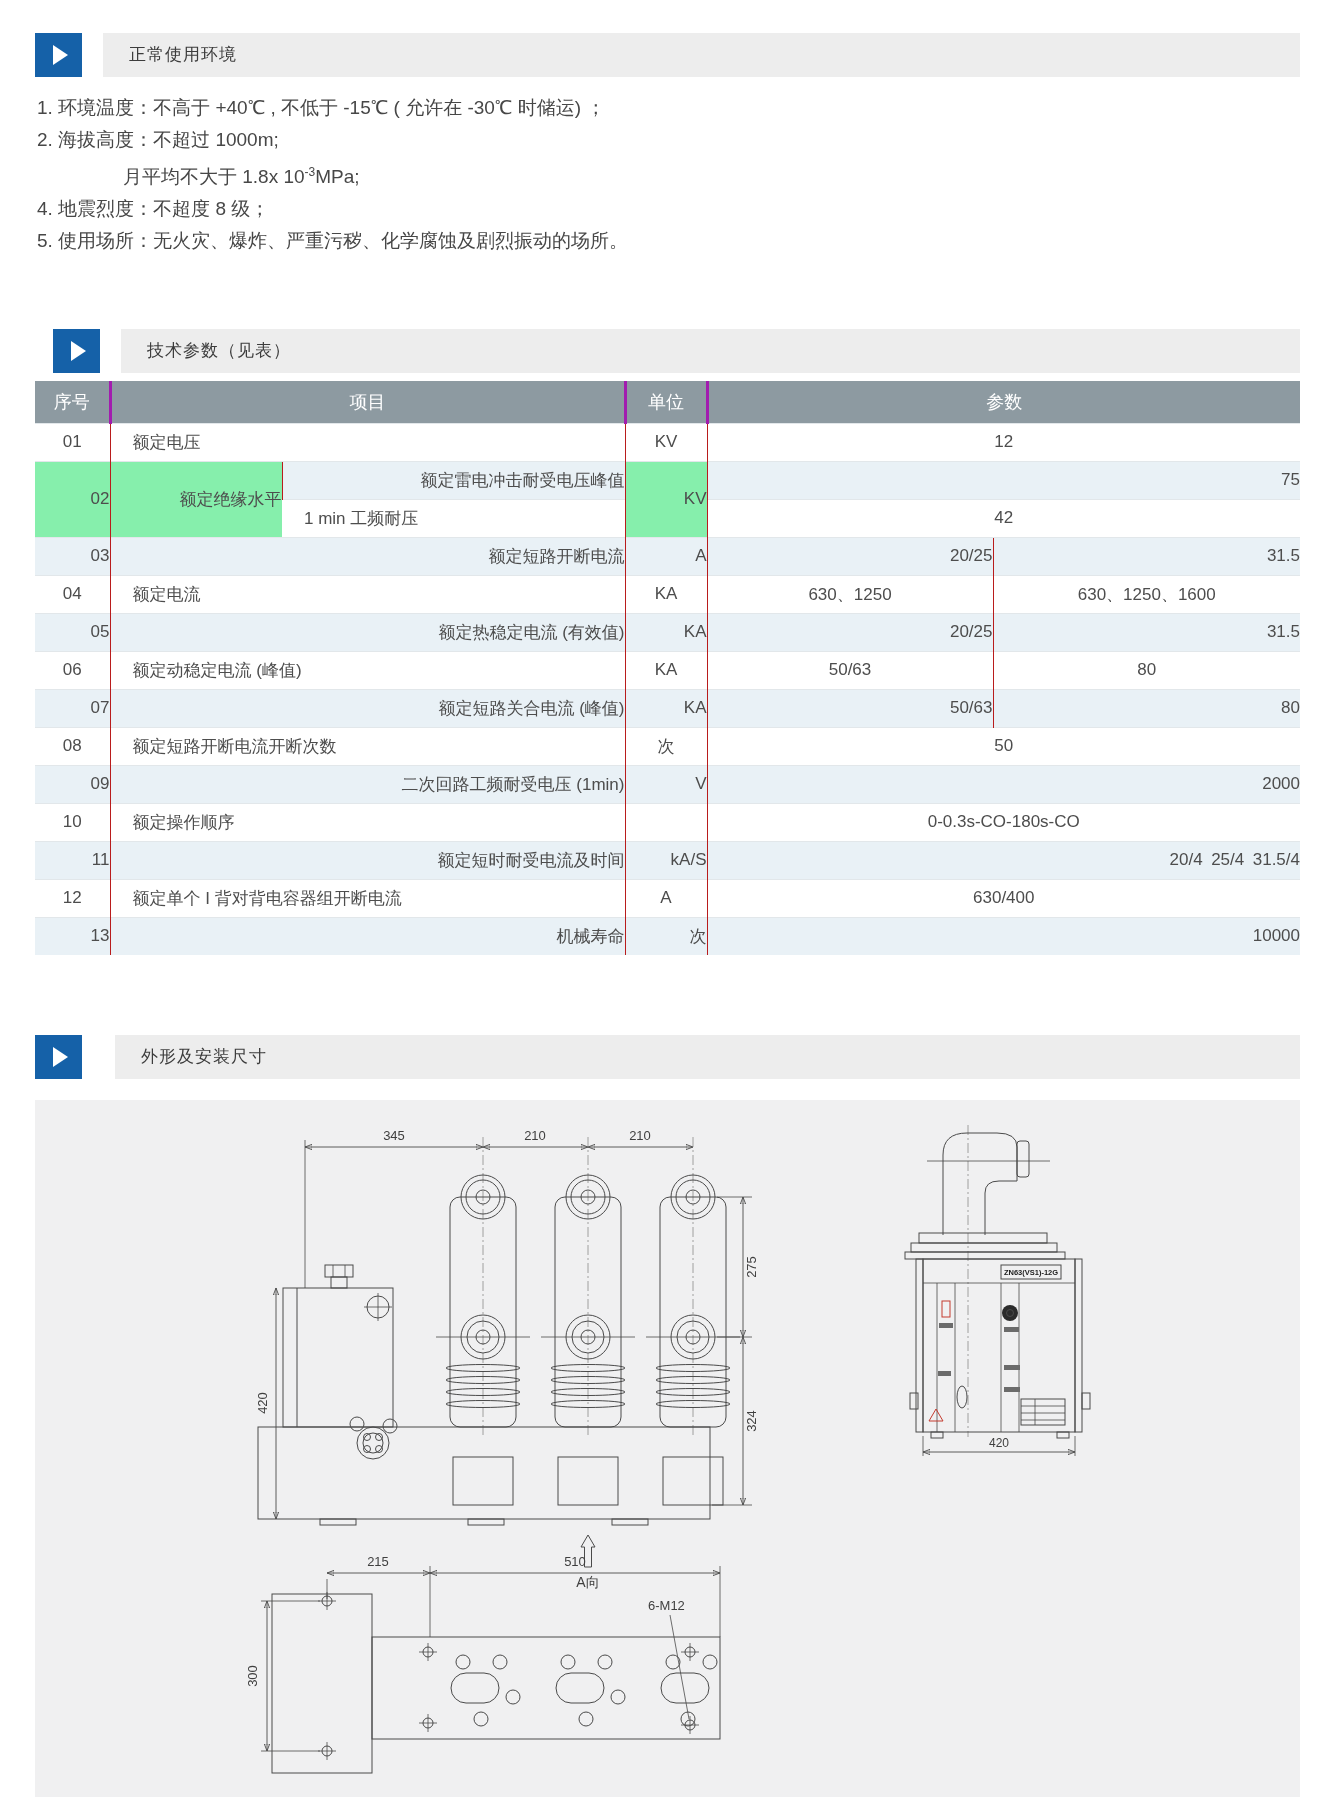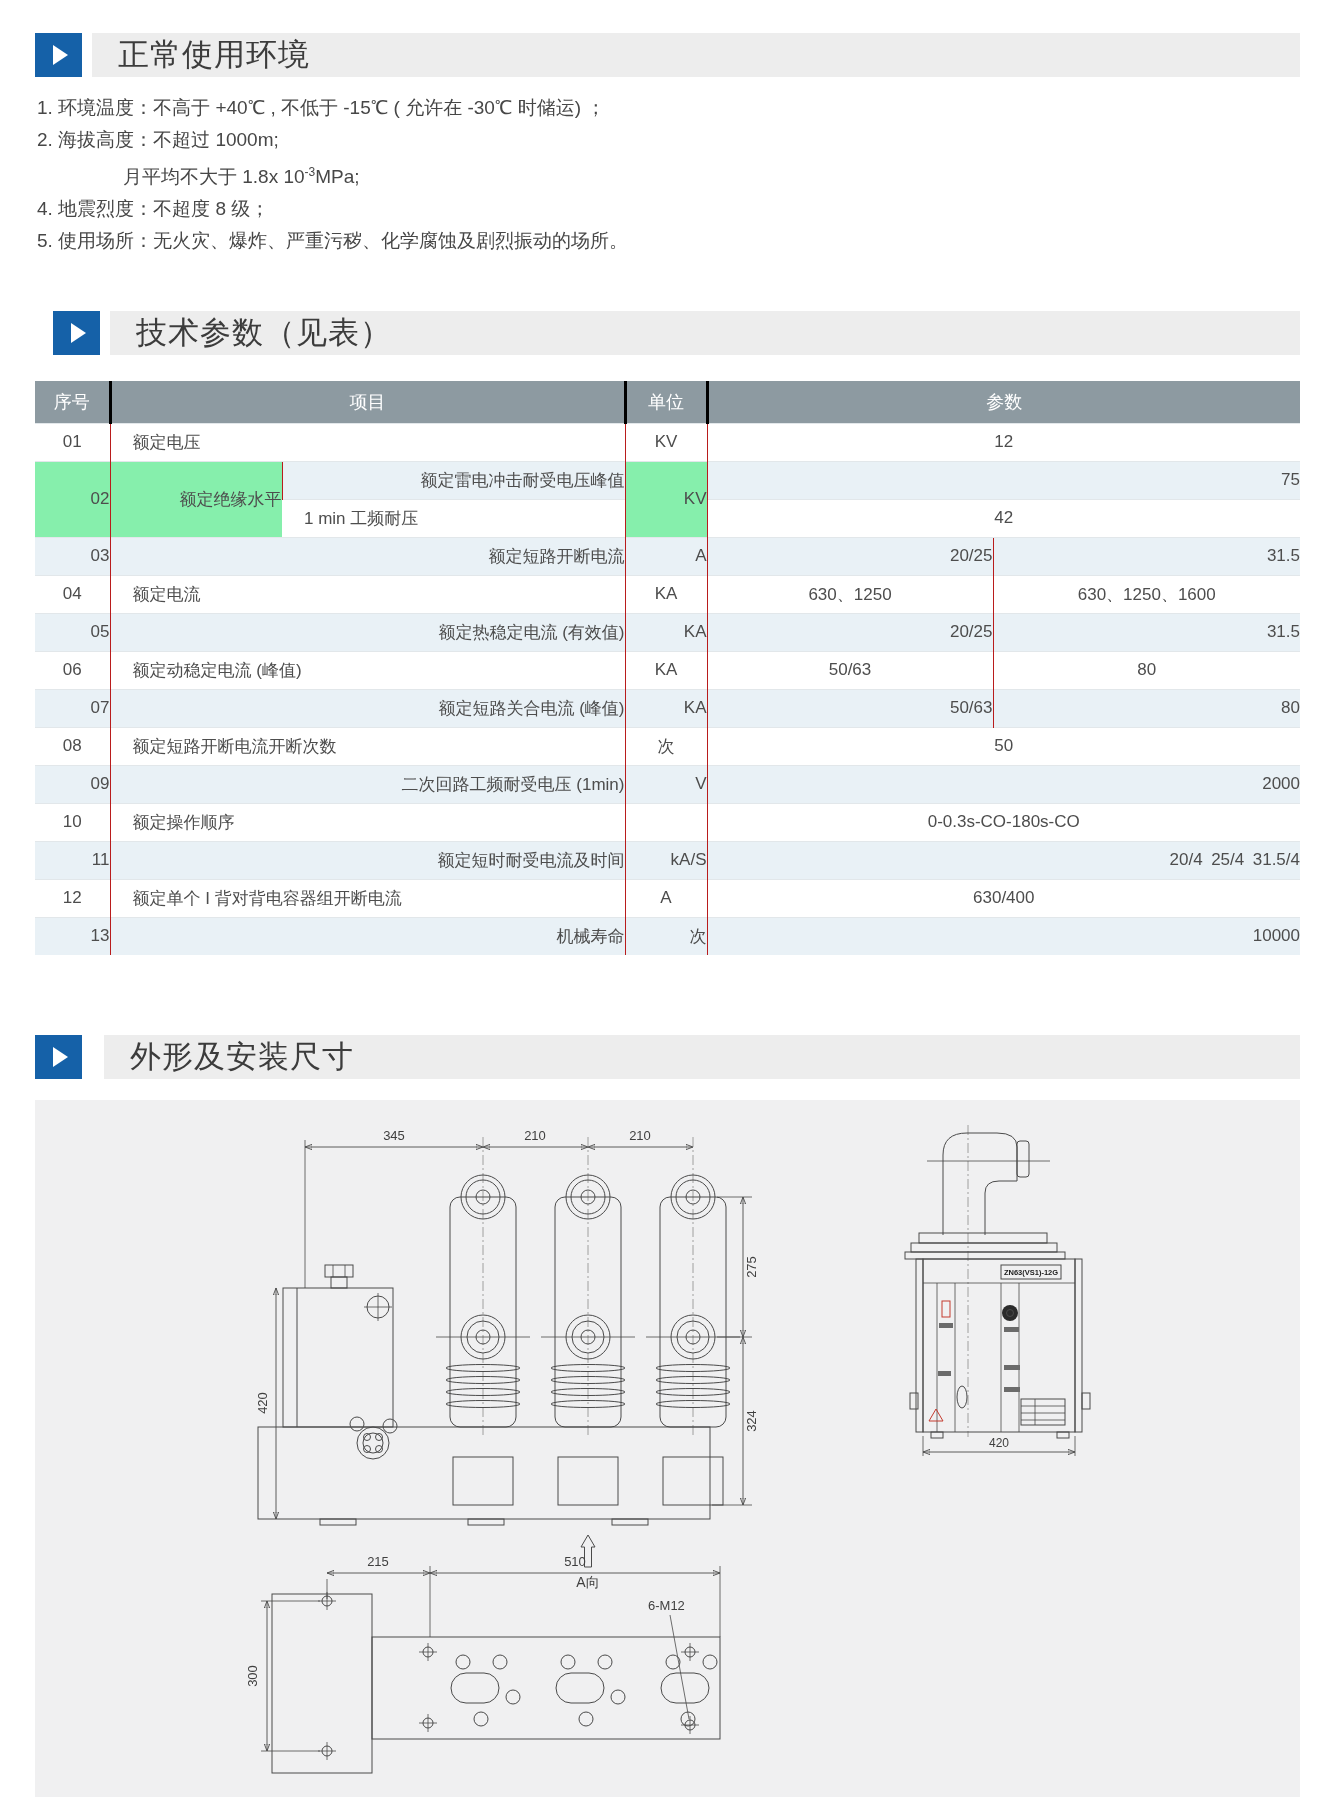--- a/index.html
+++ b/index.html
@@ -3,30 +3,30 @@
 <meta charset="utf-8">
 <style>
   * { margin:0; padding:0; box-sizing:border-box; }
   body { background:#fff; font-family:"Liberation Sans", sans-serif; }
   .page { position:relative; width:1334px; height:1812px; background:#fff; overflow:hidden; }
 
   
   .section { position:absolute; left:35px; width:1265px; height:44px; display:flex; }
   .sec-icon { width:47px; height:44px; background:#1561a8; flex:0 0 auto; display:flex; align-items:center; justify-content:center; }
   .sec-icon .tri { width:0; height:0; border-top:10px solid transparent; border-bottom:10px solid transparent; border-left:15px solid #fff; margin-left:4px; }
-  .sec-bar { flex:1; margin-left:10px; background:#ededed; line-height:44px; padding-left:26px; font-size:31px; color:#3c3c3c; letter-spacing:1px; }
+  .sec-bar { flex:1; margin-left:21px; background:#ededed; line-height:44px; padding-left:26px; font-size:17px; color:#3c3c3c; letter-spacing:1px; }
 
   
   .env-list { position:absolute; left:37px; top:92px; width:1260px; font-size:19px; line-height:32px; color:#474747; }
   .env-line.indent { padding-left:86px; }
   .env-line sup { font-size:12px; }
 
   
   .params { position:absolute; left:35px; top:381px; width:1265px; border-collapse:collapse; table-layout:fixed; font-size:17px; color:#4d4d4d; }
-  .params th { background:#8d9aa1; color:#fff; font-weight:normal; font-size:18px; height:42px; border-left:3px solid #000000; }
+  .params th { background:#8d9aa1; color:#fff; font-weight:normal; font-size:18px; height:42px; border-left:3px solid #a21caf; }
   .params th:first-child { border-left:none; }
   .params td { height:38px; text-align:center; border-top:1px solid #e2e7ea; border-left:1px solid #b91c1c; background:#fff; }
   .params td:first-child { border-left:none; }
   .params td.item { text-align:left; padding-left:22px; }
   .params tr.stripe td { background:#e9f1f6;text-align:right; }
   .params tr td.keepwhite { background:#86efac; }
 
   
   .panel { position:absolute; left:35px; top:1100px; width:1265px; height:697px; background:#f0f0f1; }
   .panel svg { position:absolute; overflow:visible; }
@@ -53,21 +53,21 @@
   </div>
 
   <div class="env-list">
     <div class="env-line">1. 环境温度：不高于 +40℃ , 不低于 -15℃ ( 允许在 -30℃ 时储运) ；</div>
     <div class="env-line">2. 海拔高度：不超过 1000m;</div>
     <div class="env-line indent"><span>月平均不大于 1.8x 10</span><sup>-3</sup><span>MPa;</span></div>
     <div class="env-line">4. 地震烈度：不超度 8 级；</div>
     <div class="env-line">5. 使用场所：无火灾、爆炸、严重污秽、化学腐蚀及剧烈振动的场所。</div>
   </div>
 
-  <div class="section" style="top:311px;padding-left:18px;">
+  <div class="section" style="top:329px;padding-left:18px;">
     <div class="sec-icon">
         <span class="tri"></span>
       </div>
     <div class="sec-bar">技术参数（见表）</div>
   </div>
 
   <table class="params">
     <colgroup>
         <col style="width:75px">
         <col style="width:172px">

